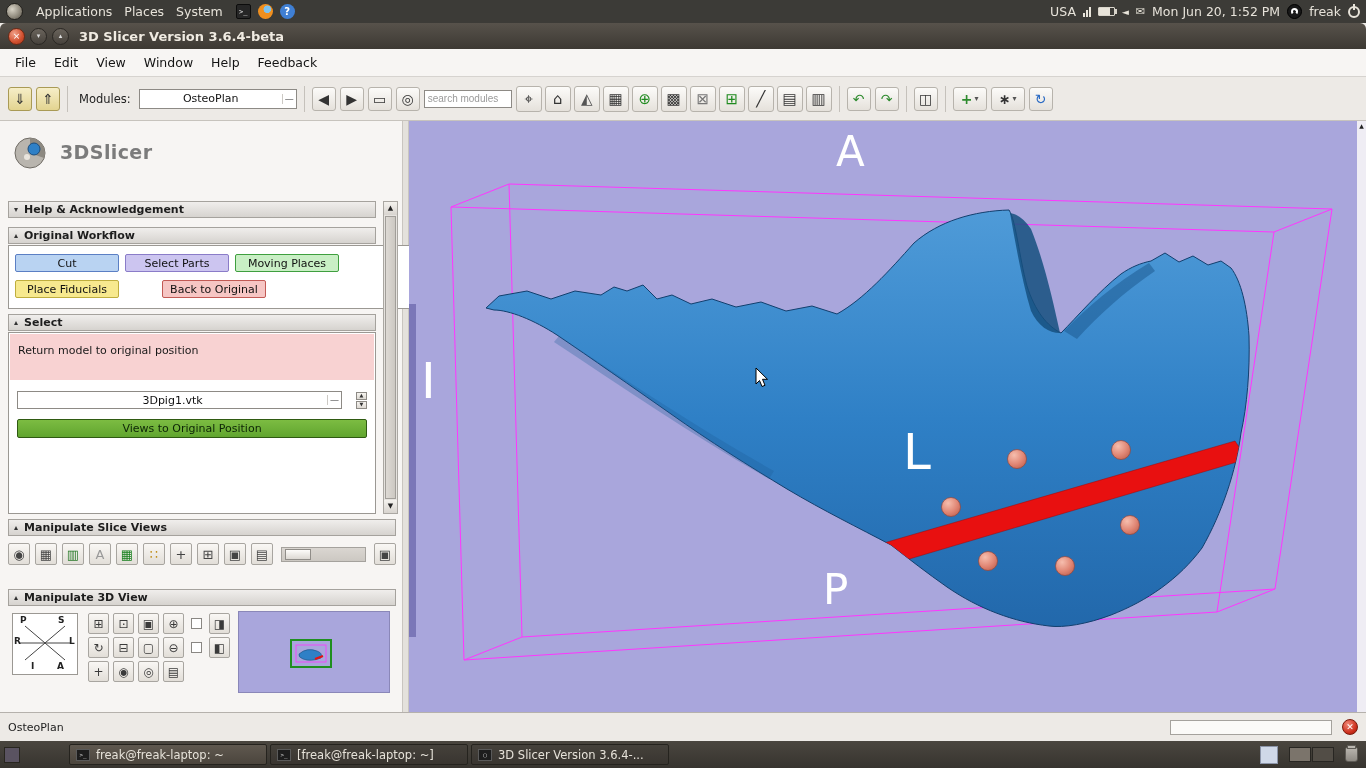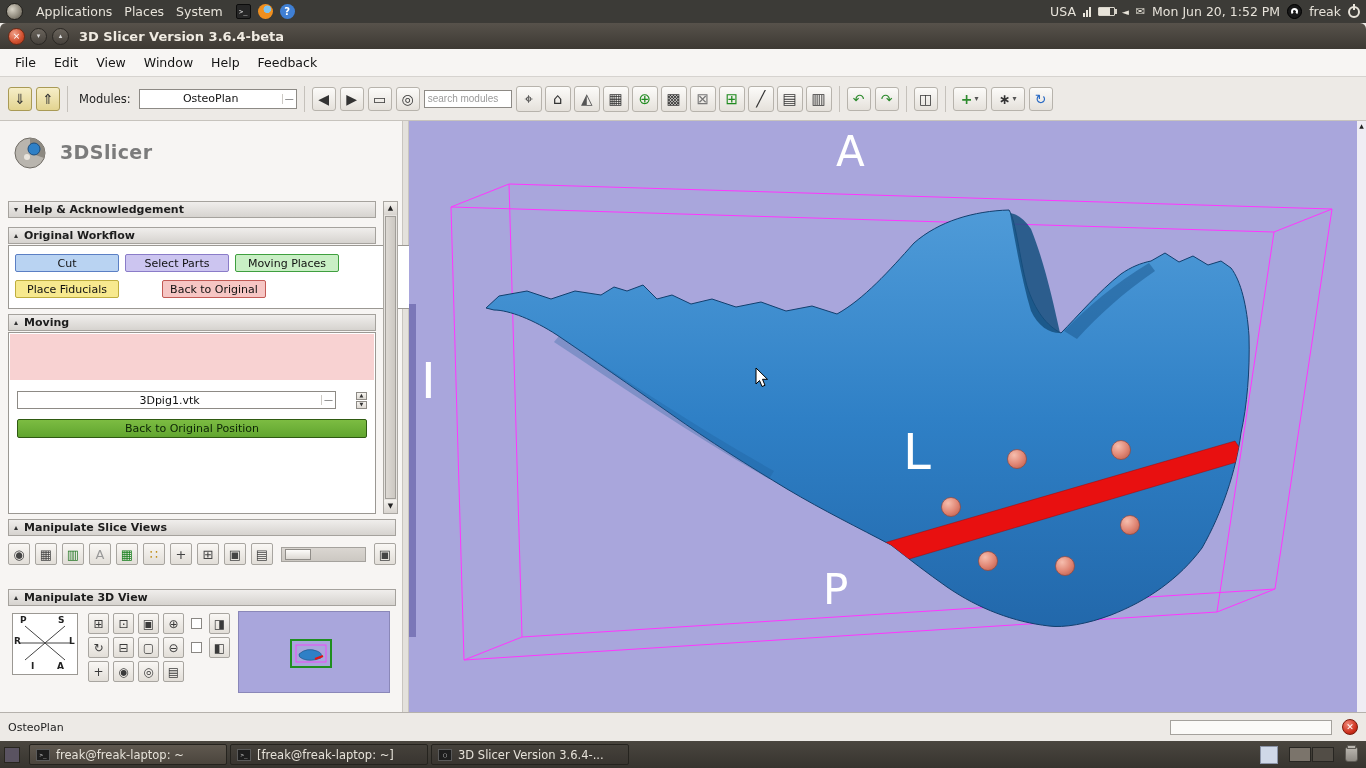--- a/index.html
+++ b/index.html
@@ -72,21 +72,21 @@
   .sec-arrow{font-size:8px;color:#333;}
   .wide{width:388px;}
   .panel-box{position:absolute;left:8px;background:#fff;border:1px solid #9b9893;}
   #workflow-panel{top:124px;width:436px;height:64px;}
   .wf-btn{position:absolute;height:18px;width:104px;border:1px solid #888;font-size:11px;color:#111;
     display:flex;align-items:center;justify-content:center;border-radius:2px;}
   #wizard-panel{top:211px;width:368px;height:182px;}
   .wiz-step{position:absolute;left:1px;top:1px;right:1px;height:46px;background:var(--c-wizard-step-bg,#f8d2d2);padding:6px 8px;}
   .wiz-title{font-size:11px;font-weight:bold;color:var(--c-wizard-step-text,#7a1f1f);}
   .wiz-desc{font-size:11px;color:#1a1a1a;margin-top:4px;}
-  .wiz-combo-row{position:absolute;left:8px;top:58px;right:8px;display:flex;gap:20px;align-items:center;}
+  .wiz-combo-row{position:absolute;left:8px;top:58px;right:8px;display:flex;gap:14px;align-items:center;}
   .wiz-combo{flex:1;height:18px;}
   .spinner{width:11px;display:flex;flex-direction:column;gap:1px;}
   .spin-btn{height:8px;border:1px solid #8d8a85;background:linear-gradient(#f6f4f0,#ddd9d3);font-size:5px;line-height:5px;
     text-align:center;color:#333;}
   .action-btn{position:absolute;left:8px;right:8px;top:86px;height:19px;border:1px solid #2f5a12;border-radius:2px;
     background:linear-gradient(#7cbc42,var(--c-action-button-green,#61a52f));display:flex;align-items:center;justify-content:center;
     font-size:11px;color:#0d2506;}
   #sidebar-scrollbar{position:absolute;left:383px;top:80px;width:15px;height:313px;background:#e6e3df;border:1px solid #aaa7a2;
     display:flex;flex-direction:column;}
   .sb-arrow{height:13px;background:linear-gradient(#f4f2ee,#d8d4cf);font-size:7px;color:#222;text-align:center;line-height:13px;flex:none;}
@@ -117,21 +117,21 @@
   .status-progress{margin-left:auto;width:162px;height:15px;background:#fbfaf8;border:1px solid #a5a29d;}
   .status-close{width:16px;height:16px;border-radius:50%;border:1px solid #7a1a0c;color:#fff;font-size:9px;
     background:radial-gradient(circle at 35% 30%,#f08878,#cc2d1a 65%,#8f1d0e);display:flex;align-items:center;justify-content:center;}
   
   #taskbar{position:absolute;left:0;bottom:0;width:1366px;height:27px;background:linear-gradient(#4a463f,var(--c-taskbar-bg,#37342f));
     display:flex;align-items:center;padding:0 4px;gap:3px;color:#e6e2d9;}
   .tb-corner{width:16px;height:16px;background:#5a5361;border:1px solid #28261f;margin-right:6px;flex:none;}
   .tb-items{display:flex;gap:3px;}
   .tb-btn{width:198px;height:21px;background:linear-gradient(#45413b,#393530);border:1px solid #25231e;border-radius:2px;
     display:flex;align-items:center;gap:6px;padding:0 6px;font-size:11.5px;overflow:hidden;white-space:nowrap;}
-  .tb-btn.active{background:linear-gradient(#5f584f,#4b453d);}
+  .tb-btn.active{background:linear-gradient(#5f584f,#4b453d);margin-left:40px;}
   .tb-ico{width:14px;height:12px;background:#1d1d1d;border:1px solid #5a5a5a;color:#ddd;font-size:6px;
     font-family:"DejaVu Sans Mono",monospace;display:flex;align-items:center;justify-content:center;flex:none;}
   .tray-box{margin-left:auto;width:18px;height:18px;background:#cfd8e8;border:1px solid #8b94a8;flex:none;}
   .pager{display:flex;gap:1px;margin:0 8px;}
   .ws{width:22px;height:15px;background:#524d46;border:1px solid #282622;}
   .ws.active{background:#7b746b;}
   .trash{width:13px;height:15px;background:linear-gradient(#bab6af,#8f8b84);border:1px solid #5f5c56;
     border-radius:2px 2px 3px 3px;position:relative;margin-right:4px;}
   .trash::before{content:"";position:absolute;left:1px;right:1px;top:-3px;height:2px;background:#bab6af;border:1px solid #5f5c56;}
 </style>
@@ -260,37 +260,38 @@
       <div class="panel-box" id="workflow-panel">
         <span class="wf-btn" style="left: 6px; top: 8px; background: rgb(185, 211, 242); border-color: rgb(91, 127, 196);">Cut</span>
         <span class="wf-btn" style="left: 116px; top: 8px; background: rgb(204, 197, 240); border-color: rgb(138, 124, 200);">Select Parts</span>
         <span class="wf-btn" style="left: 226px; top: 8px; background: rgb(201, 239, 197); border-color: rgb(63, 159, 63);">Moving Places</span>
         <span class="wf-btn" style="left: 6px; top: 34px; background: rgb(247, 233, 142); border-color: rgb(191, 174, 62);">Place Fiducials</span>
         <span class="wf-btn" style="left: 116px; top: 34px; background: rgb(246, 198, 196); border-color: rgb(194, 90, 85); margin-left: 37px;">Back to Original</span>
       </div>
 
       <div class="sec-header" style="top:193px">
         <span class="sec-arrow">▴</span>
-        <span>Moving</span>
+        <span>Select</span>
       </div>
 
       <div class="panel-box" id="wizard-panel">
         <div class="wiz-step">
+          <div class="wiz-desc">Return model to original position</div>
         </div>
         <div class="wiz-combo-row">
           <span class="combo wiz-combo">
             <span class="cval">3Dpig1.vtk</span>
             <span class="cind">—</span>
           </span>
           <span class="spinner">
             <span class="spin-btn">▲</span>
             <span class="spin-btn">▼</span>
           </span>
         </div>
-        <div class="action-btn">Back to Original Position</div>
+        <div class="action-btn">Views to Original Position</div>
       </div>
 
       <div id="sidebar-scrollbar">
         <span class="sb-arrow">▲</span>
         <span class="sb-thumb"></span>
         <span class="sb-arrow">▼</span>
       </div>
 
       <div class="sec-header wide" style="top:398px">
         <span class="sec-arrow">▴</span>

